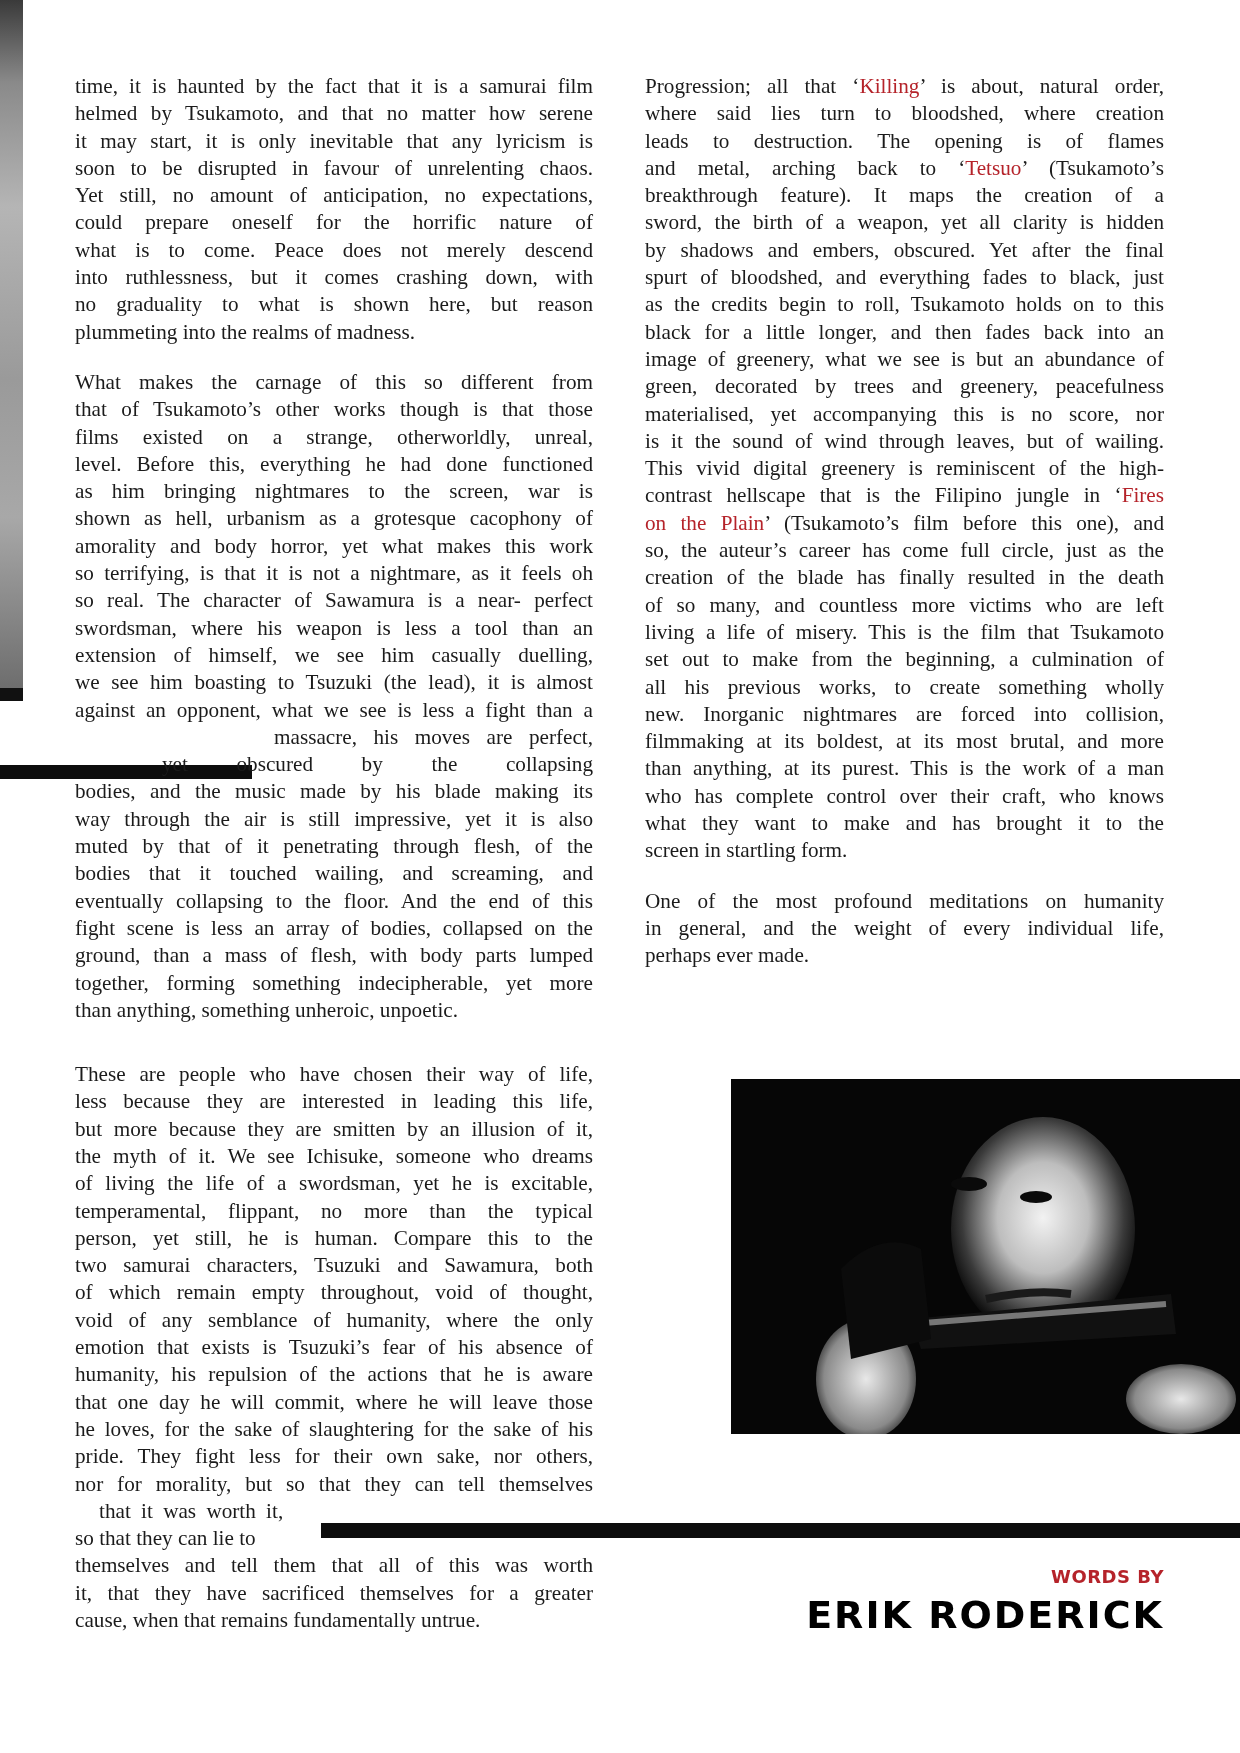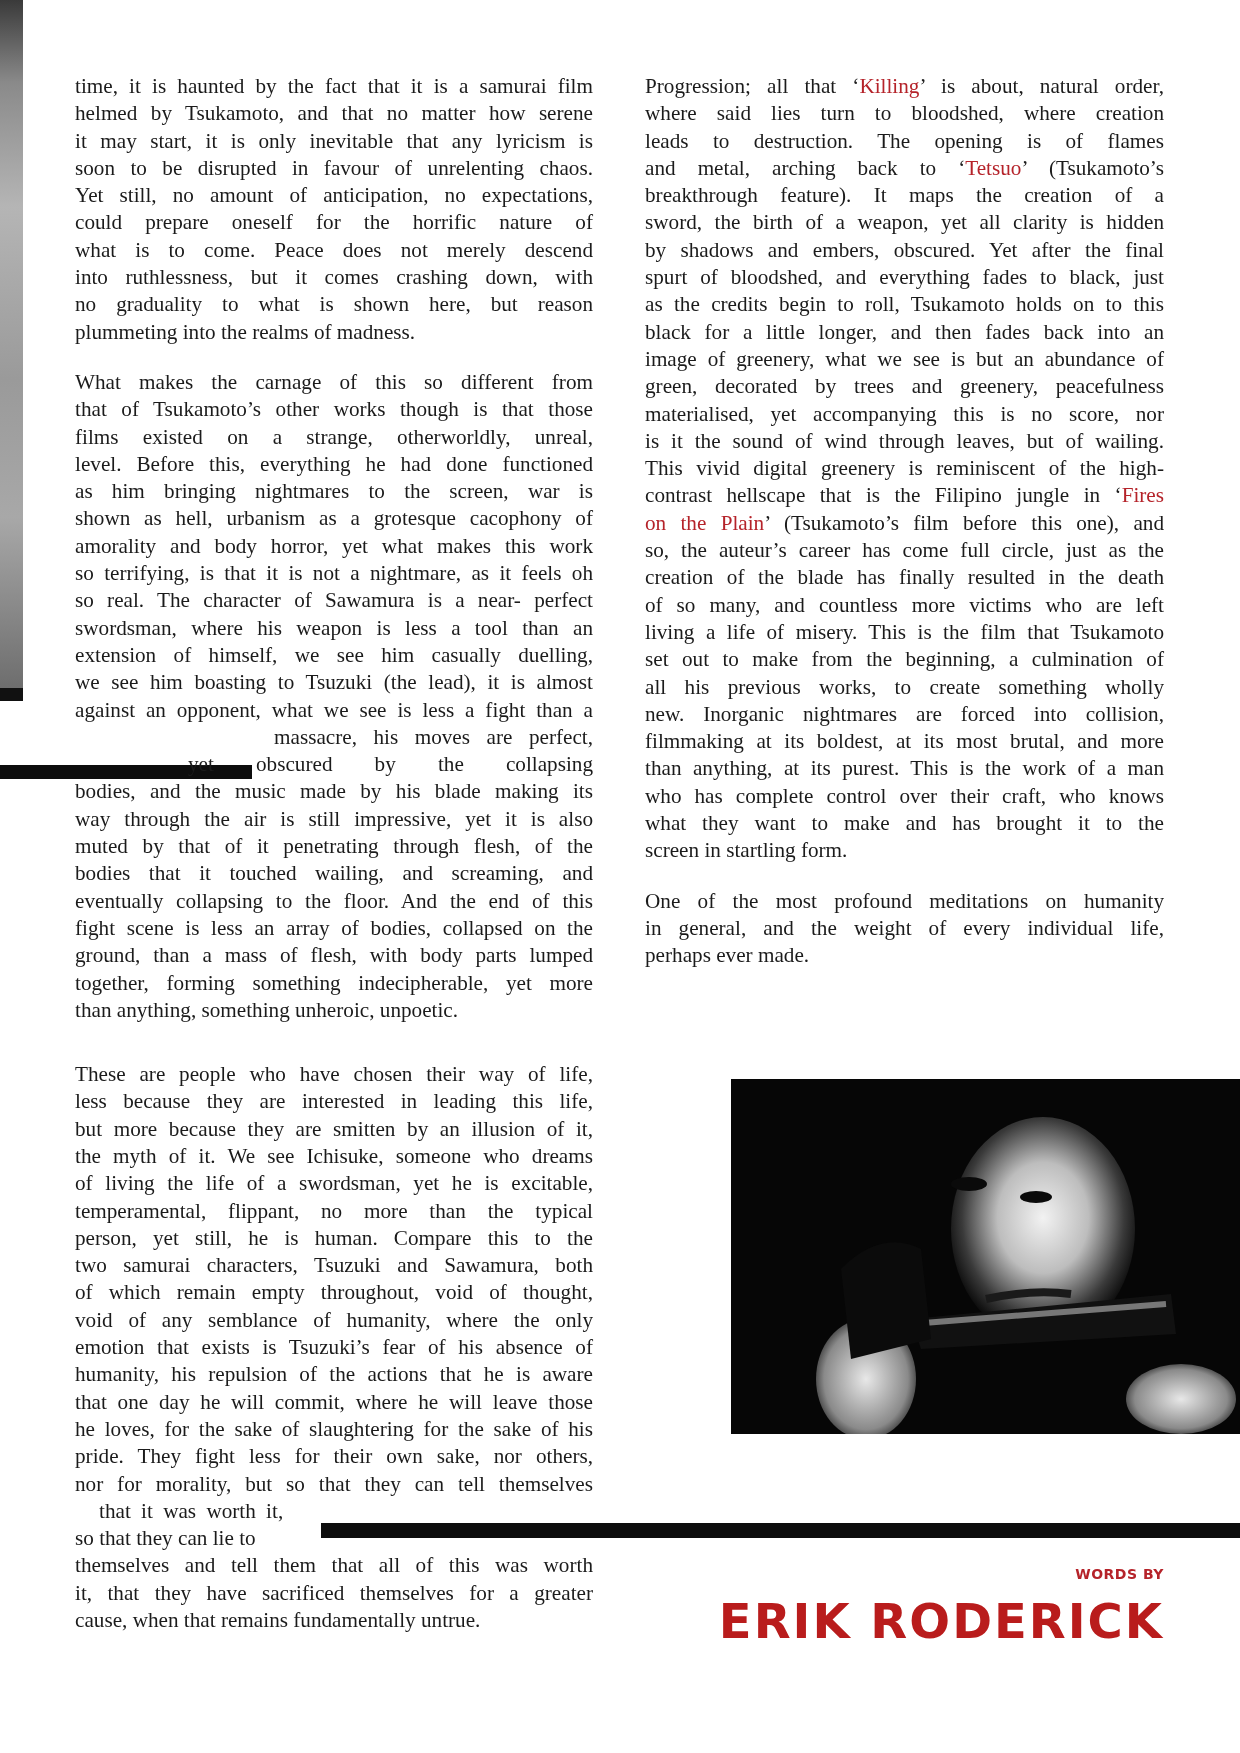--- a/index.html
+++ b/index.html
@@ -11,23 +11,23 @@
   .bar { position: absolute; background: #0d0d0d; }
   .bar-left { left: 0; top: 765px; width: 252px; height: 14px; }
   .bar-right { left: 321px; top: 1523px; width: 919px; height: 15px; }
   .col { position: absolute; font-family: "Liberation Serif", "DejaVu Serif", serif;
          font-size: 21.2px; line-height: 27.3px; color: #1b1b1b; }
   .line { display: block; white-space: nowrap; text-align: justify; text-align-last: justify; height: 27.3px; overflow: visible; }
   .line.last { text-align-last: left; }
   .red { color: #b5232a; }
   .photo { position: absolute; left: 731px; top: 1079px; width: 509px; height: 355px; background: #060606; overflow: hidden; }
   .byline-small { position: absolute; right: 76px; top: 1566px; font-family: "DejaVu Sans", "Liberation Sans", sans-serif;
-                  font-weight: bold; font-size: 14px; letter-spacing: 0.5px; color: #b5232a; }
+                  font-weight: bold; font-size: 18px; letter-spacing: 0.5px; color: #b5232a; }
   .byline-name { position: absolute; right: 76px; top: 1593px; font-family: "DejaVu Sans", "Liberation Sans", sans-serif;
-                 font-weight: bold; font-size: 48px; letter-spacing: 2px; color: #b91c1c; text-align: center; }
+                 font-weight: bold; font-size: 38px; letter-spacing: 2px; color: #000000; text-align: center; }
 </style>
 </head>
 <body>
 
 <div class="strip"></div>
 <div class="strip-cap"></div>
 <div class="bar bar-left"></div>
 <div class="bar bar-right"></div>
 
 <div id="left-col" class="col" style="left:75px; top:73px; width:518px;">
@@ -51,21 +51,21 @@
       <span class="line">as him bringing nightmares to the screen, war is</span>
       <span class="line">shown as hell, urbanism as a grotesque cacophony of</span>
       <span class="line">amorality and body horror, yet what makes this work</span>
       <span class="line">so terrifying, is that it is not a nightmare, as it feels oh</span>
       <span class="line">so real. The character of Sawamura is a near- perfect</span>
       <span class="line">swordsman, where his weapon is less a tool than an</span>
       <span class="line">extension of himself, we see him casually duelling,</span>
       <span class="line">we see him boasting to Tsuzuki (the lead), it is almost</span>
       <span class="line">against an opponent, what we see is less a fight than a</span>
       <span class="line" style="margin-left: 199px;">massacre, his moves are perfect,</span>
-      <span class="line" style="margin-left: 113px;">yet obscured by the collapsing</span>
+      <span class="line" style="margin-left: 87px;">yet obscured by the collapsing</span>
       <span class="line">bodies, and the music made by his blade making its</span>
       <span class="line">way through the air is still impressive, yet it is also</span>
       <span class="line">muted by that of it penetrating through flesh, of the</span>
       <span class="line">bodies that it touched wailing, and screaming, and</span>
       <span class="line">eventually collapsing to the floor. And the end of this</span>
       <span class="line">fight scene is less an array of bodies, collapsed on the</span>
       <span class="line">ground, than a mass of flesh, with body parts lumped</span>
       <span class="line">together, forming something indecipherable, yet more</span>
       <span class="line last">than anything, something unheroic, unpoetic.</span>
     </div>

